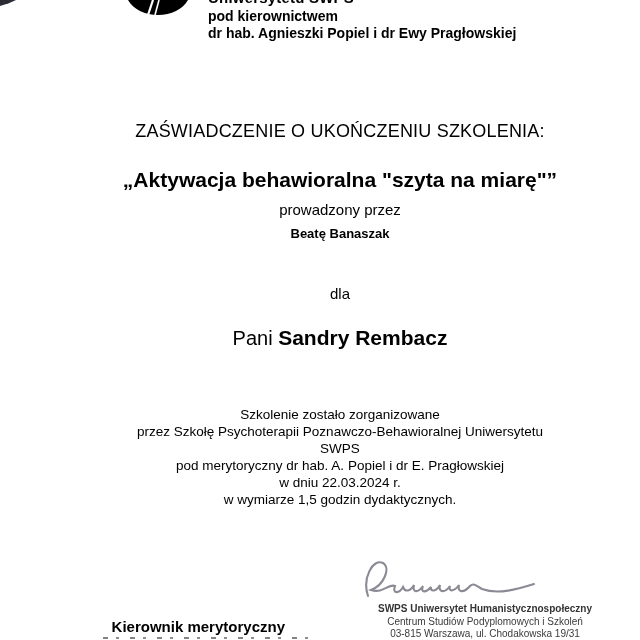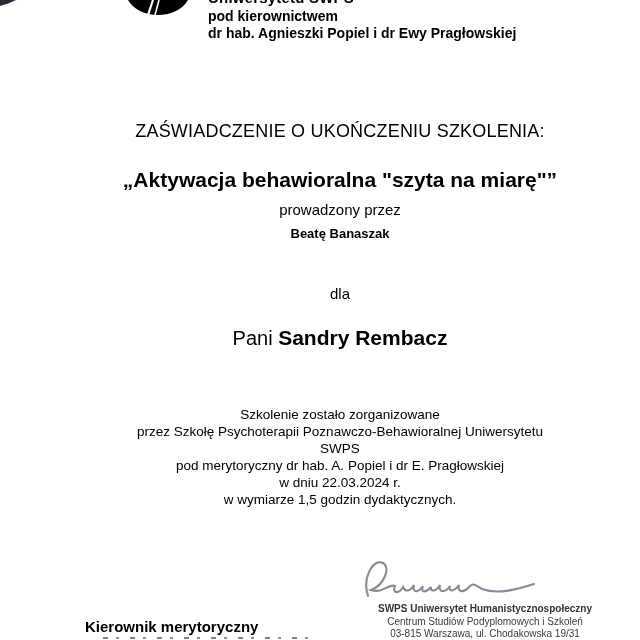--- a/index.html
+++ b/index.html
@@ -49,21 +49,21 @@
 
   
   .footer-right {
     left: 354px; top: 603px; width: 262px;
     text-align: center; color: #3a3a3a;
     font-size: 10px; line-height: 12.5px;
   }
   .footer-right .org-bold { font-weight: bold; color: #333333; }
   .footer-left {
     left: 85px; top: 618px; width: 200px;
-    text-align: left; font-weight: bold; font-size: 15px;
+    text-align: right; font-weight: bold; font-size: 15px;
   }
   .clipped-glyph-tops {
     left: 103px; top: 636.5px; width: 212px; height: 2.5px;
     background: repeating-linear-gradient(90deg,
       #5a5a5a 0 5px, transparent 5px 13px,
       #6a6a6a 13px 16px, transparent 16px 27px);
     opacity: 0.75;
   }
 </style>
 </head>

